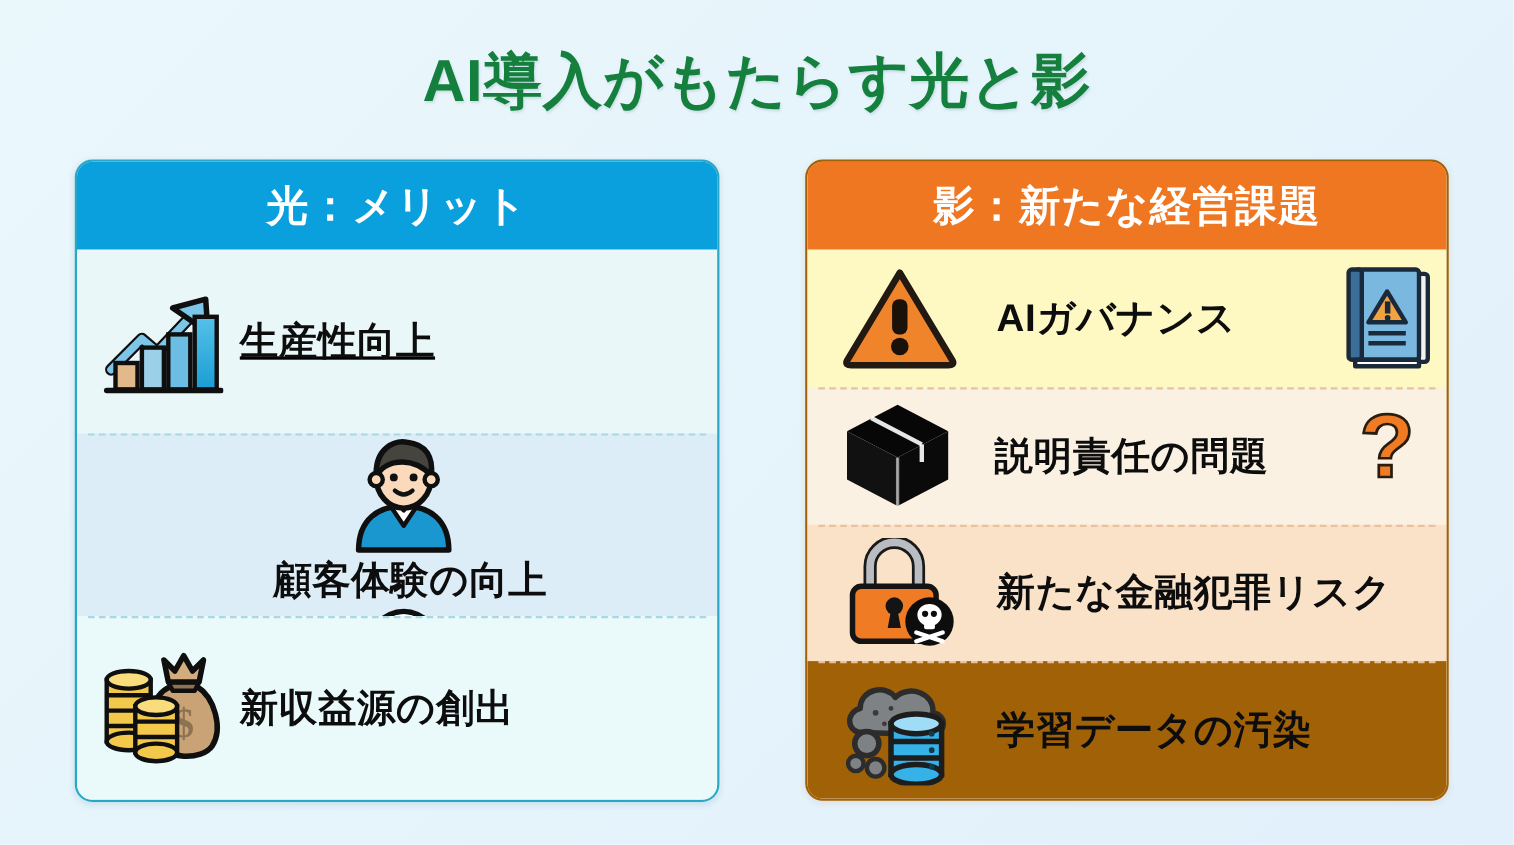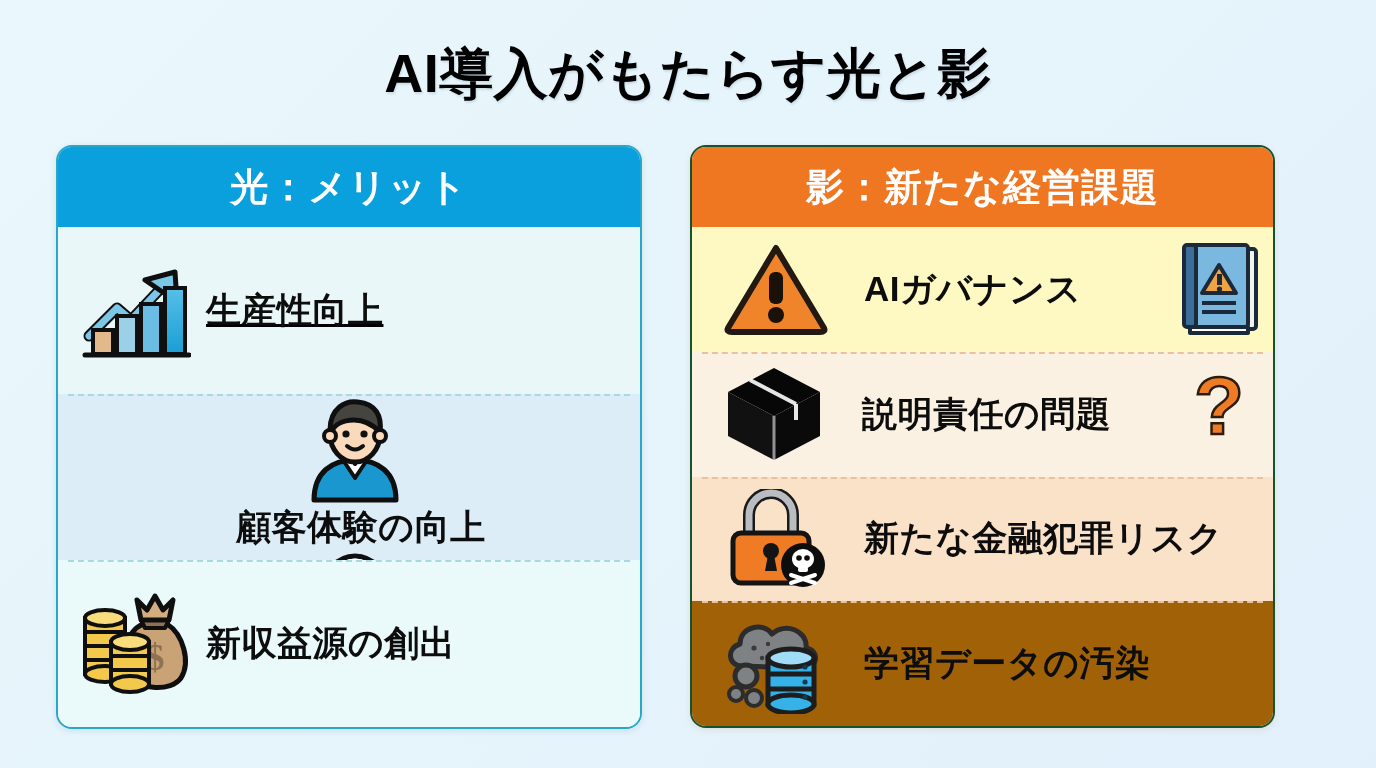--- a/index.html
+++ b/index.html
@@ -18,50 +18,50 @@
 
   
   .page-title {
     position: absolute;
     top: 38px;
     left: 0;
     width: 1376px;
     text-align: center;
     font-size: 54px;
     font-weight: 700;
-    color: #000000;
+    color: #15803d;
     letter-spacing: 0.5px;
     text-shadow: 1px 2px 2px rgba(120,150,170,0.25);
   }
 
   
   .card {
     position: absolute;
     border-radius: 16px;
     overflow: hidden;
     display: flex;
     flex-direction: column;
   }
 
   .card-left {
-    left: 56px;
+    left: 68px;
     top: 145px;
     width: 586px;
     height: 584px;
     border: 2px solid #28a8c6;
     background: #eefafb;
     box-shadow: 0 2px 6px rgba(80,140,170,0.18);
   }
 
   .card-right {
-    left: 690px;
+    left: 732px;
     top: 145px;
     width: 585px;
     height: 583px;
-    border: 2px solid #14532d;
+    border: 2px solid #a16207;
     background: #fdf3e8;
     box-shadow: 0 2px 6px rgba(190,140,90,0.18);
   }
 
   
   .card-header {
     height: 80px;
     display: flex;
     align-items: center;
     justify-content: center;

